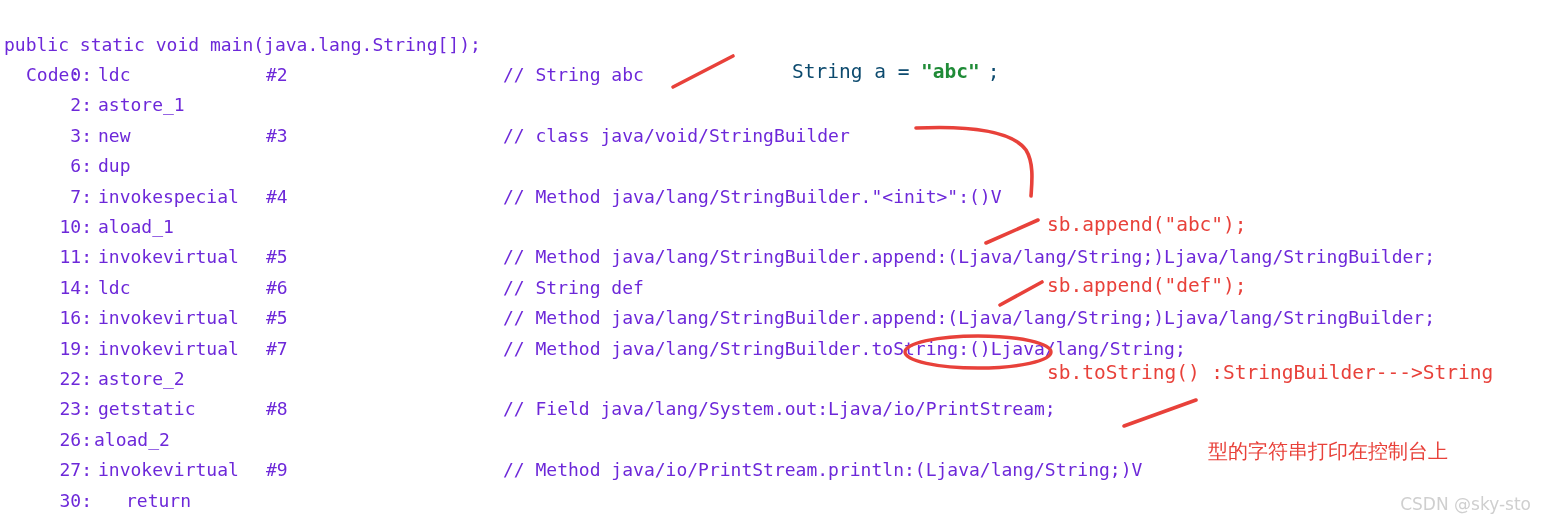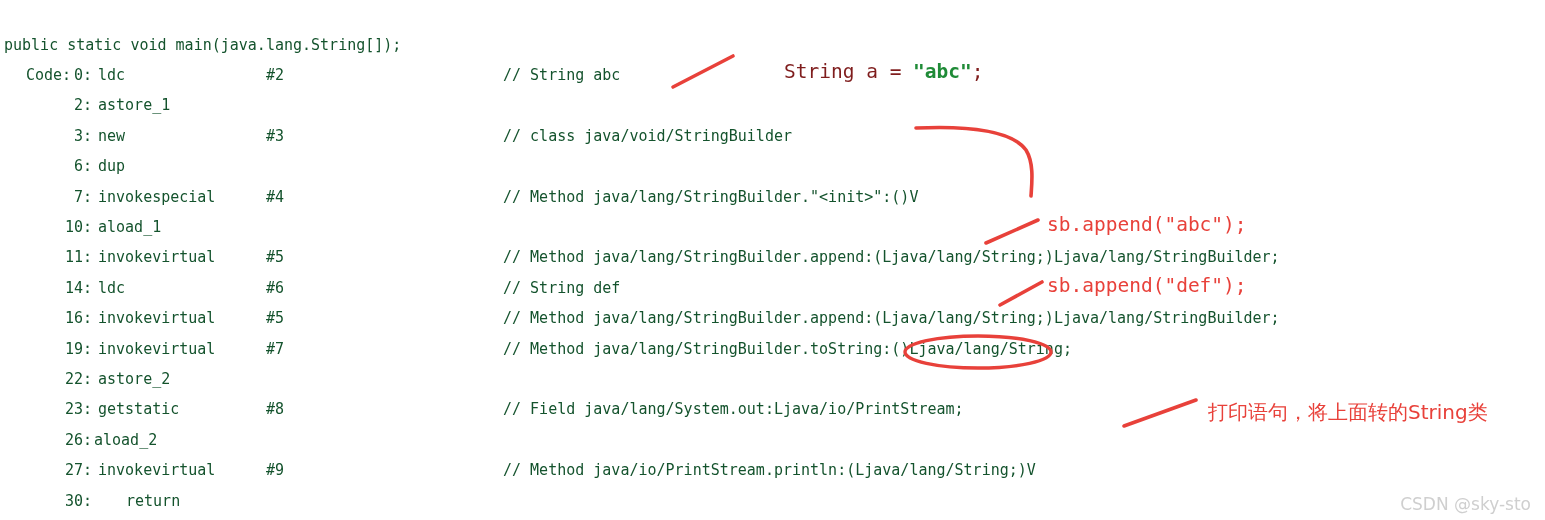--- a/index.html
+++ b/index.html
@@ -22,39 +22,39 @@
     width: 1545px;
     height: 520px;
   }
   .code-line {
     position: absolute;
     left: 0;
     width: 1545px;
     height: 30px;
     white-space: pre;
     font-family: "DejaVu Sans Mono", "Liberation Mono", monospace;
-    font-size: 15px;
+    font-size: 18px;
     line-height: 30px;
-    color: #14532d;
+    color: #6d28d9;
     letter-spacing: 0px;
   }
   .col-idx  { position: absolute; text-align: right; }
   .col-op   { position: absolute; }
   .col-ref  { position: absolute; }
   .col-cmt  { position: absolute; left: 503px; }
 
   .ann {
     position: absolute;
     white-space: pre;
     font-family: "DejaVu Sans Mono", "Liberation Mono", monospace;
     font-size: 19.5px;
     line-height: 30px;
     color: #e8413a;
   }
-  .ann-black { color: #7f1d1d; }
+  .ann-black { color: #0c4a6e; margin-left: 8px; }
   .ann-green { color: #1f8b37; font-weight: bold; }
   .ann-cn {
     position: absolute;
     white-space: pre;
     font-family: "DejaVu Sans", "Liberation Sans", sans-serif;
     font-size: 20px;
     line-height: 30px;
     color: #e8413a;
   }
   .svg-layer {
@@ -111,23 +111,24 @@
 
   <div class="ann" style="left:737px; top:27px;">
     <span class="ann-black">String a = </span><span class="ann-green">"abc"</span><span class="ann-black">;</span>
   </div>
 
 
   <div class="ann" style="left:1047px; top:210px;">sb.append("abc");</div>
 
   <div class="ann" style="left:1047px; top:271px;">sb.append("def");</div>
 
+  <div class="ann" style="left:1047px; top:358px;">sb.toString() :StringBuilder---&gt;String</div>
 
-  <div class="ann-cn" style="left:1208px; top:397px;">打印语句，将上面转的String类</div>
 
+  <div class="ann-cn" style="left:1208px; top:436px;">型的字符串打印在控制台上</div>
 
   <svg class="svg-layer" viewBox="0 0 1545 520">
 
     <path d="M673,87 L733,56" stroke="#e8413a" stroke-width="3.6" fill="none" stroke-linecap="round"></path>
 
     <path d="M916,128 C960,126 1010,128 1026,150 C1034,163 1032,182 1031,196" stroke="#e8413a" stroke-width="3.6" fill="none" stroke-linecap="round"></path>
 
     <path d="M986,243 L1038,220" stroke="#e8413a" stroke-width="3.6" fill="none" stroke-linecap="round"></path>
 
     <path d="M1000,305 L1042,282" stroke="#e8413a" stroke-width="3.6" fill="none" stroke-linecap="round"></path>

